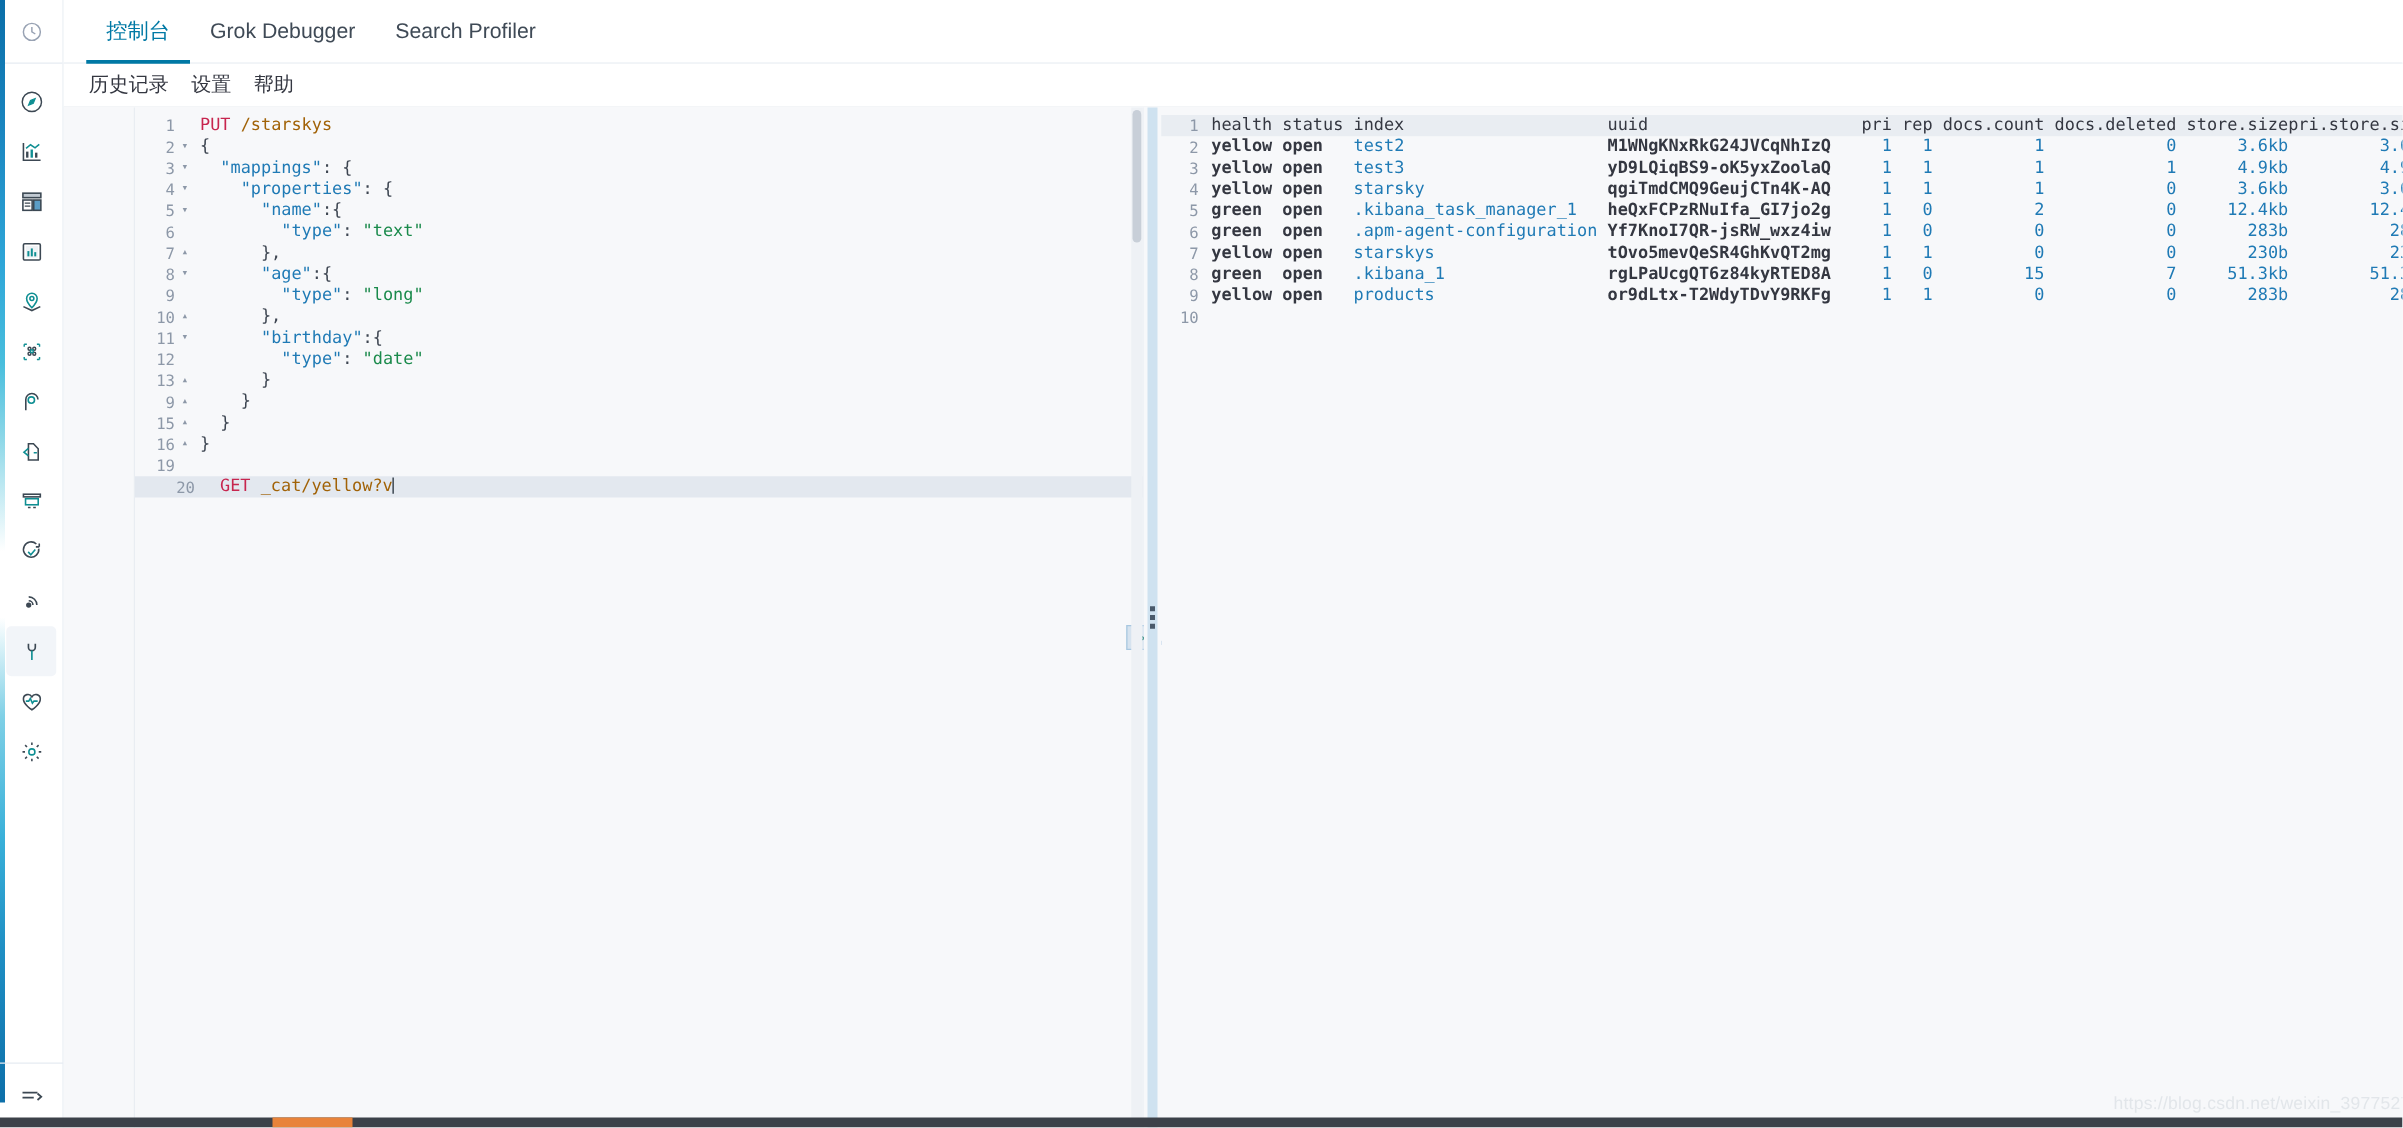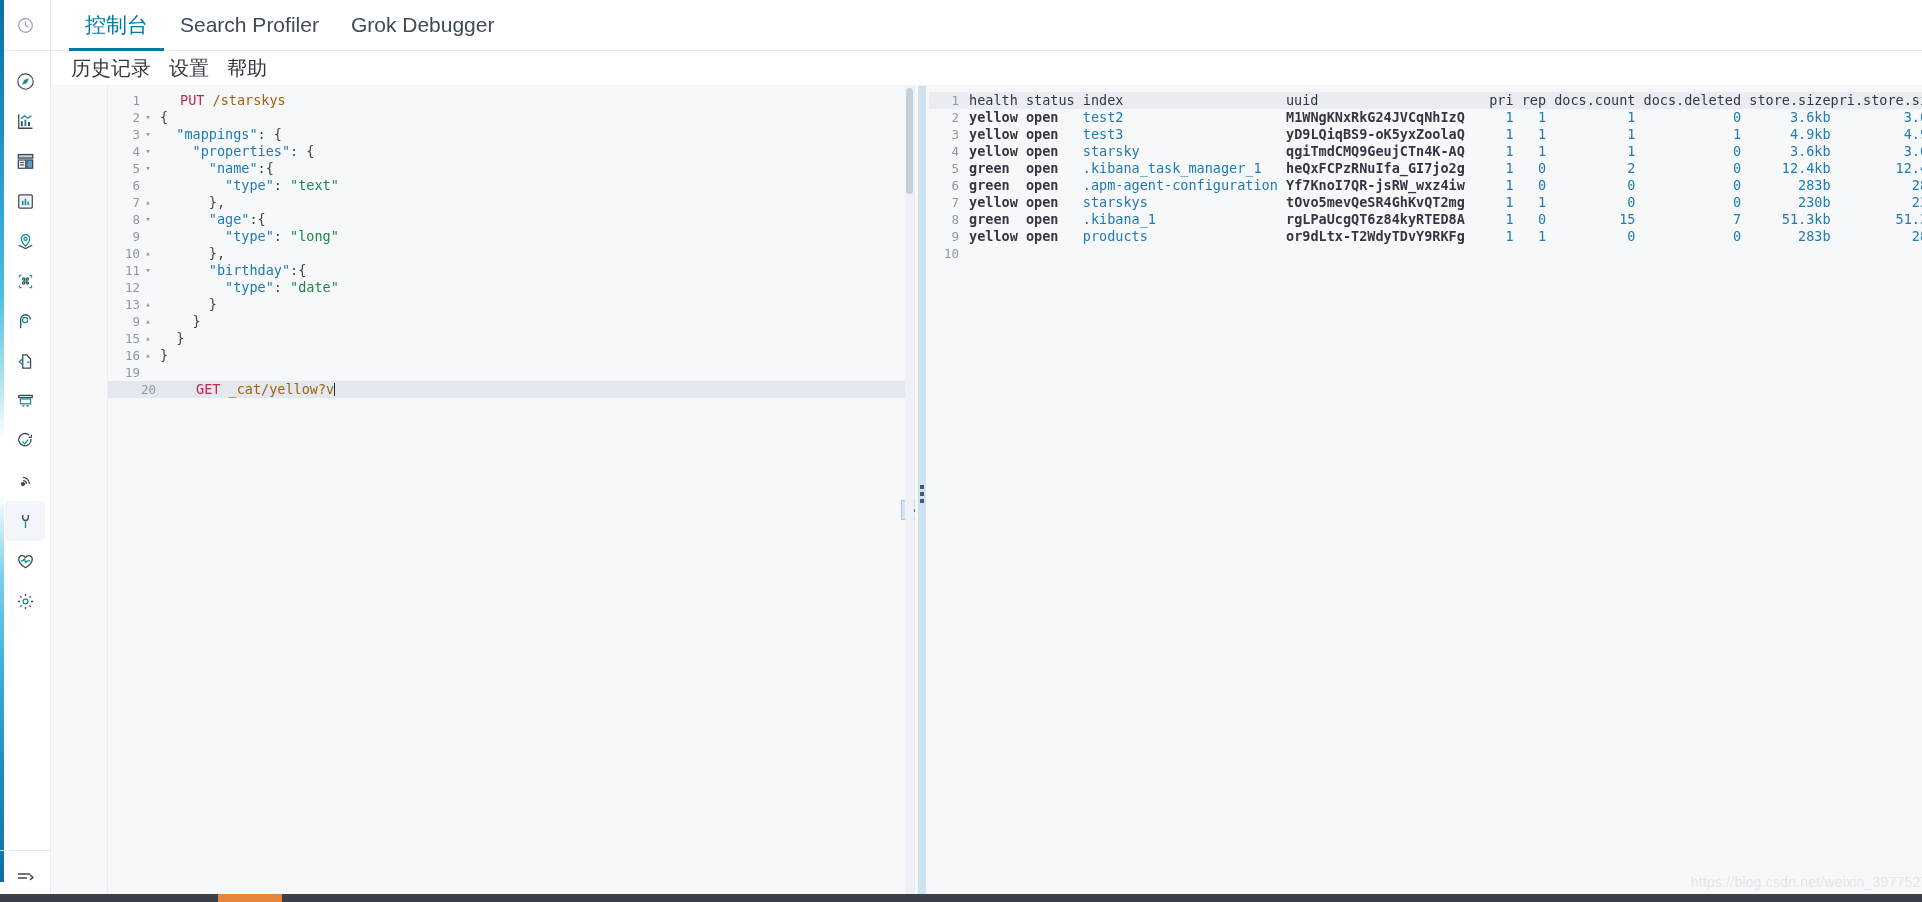--- a/index.html
+++ b/index.html
@@ -46,33 +46,33 @@
 
   .tabbar {
     height: 51px; flex: 0 0 51px;
     border-bottom: 1px solid #e6ebf2;
     display: flex; align-items: stretch; padding-left: 18px;
     background: #fff;
   }
   .tab {
     display: flex; align-items: center;
     padding: 0 16px;
-    font-size: 21px; color: #3f4a56; cursor: pointer;
+    font-size: 17px; color: #3f4a56; cursor: pointer;
     border-bottom: 3px solid transparent;
     position: relative; top: 1px;
   }
   .tab.active { color: #0079a5; border-bottom-color: #0079a5; font-weight: 400; }
 
   .subbar {
     height: 35px; flex: 0 0 35px;
     display: flex; align-items: center; padding-left: 20px;
     background: #fff;
     border-bottom: 1px solid #f0f2f5;
   }
-  .subitem { font-size: 20px; color: #343741; margin-right: 18px; cursor: pointer; }
+  .subitem { font-size: 16px; color: #343741; margin-right: 18px; cursor: pointer; }
 
   .workspace {
     flex: 1 1 auto; position: relative;
     background: #f7f8fa;
     padding: 0;
     display: flex;
   }
 
   
   .pane-left {
@@ -93,21 +93,21 @@
   .code { position: relative; padding-top: 6px; font-family: "DejaVu Sans Mono","Liberation Mono",monospace; }
   .line { display: flex; height: 17px; line-height: 17px; font-size: 13.5px; white-space: pre; }
   .line.cur { background: #e3e8ef; padding-left: 16px; }
   .gut {
     width: 34px; flex: 0 0 34px; text-align: right;
     color: #8d98a8; font-size: 12.5px; padding-right: 2px;
     font-family: "DejaVu Sans Mono","Liberation Mono",monospace;
   }
   .fold { width: 12px; flex: 0 0 12px; text-align: center; color:#8d98a8; font-size: 9px; }
   .txt { padding-left: 6px; color: #343741; }
-  .kw  { color: #c7254e; margin-left: 20px; }
+  .kw  { color: #c7254e; }
   .url { color: #a16207; }
   .key { color: #1f7ab5; }
   .str { color: #1a8a4b; }
   .pun { color: #3d4551; }
   .caret { display:inline-block; width:1px; height:13px; background:#1c2733; vertical-align:-2px; }
 
   .actions {
     position: absolute; left: 793px; top: 414px;
     display: flex; align-items: center; gap: 3px;
   }
@@ -322,24 +322,24 @@
     </div>
   </div>
 
   <div class="main">
 
     <div class="tabbar">
       <div class="tab active">
         <span>控制台</span>
       </div>
       <div class="tab">
+        <span>Grok Debugger</span>
+      </div>
+      <div class="tab">
         <span>Search Profiler</span>
-      </div>
-      <div class="tab">
-        <span>Grok Debugger</span>
       </div>
     </div>
 
     <div class="subbar">
       <span class="subitem">历史记录</span>
       <span class="subitem">设置</span>
       <span class="subitem">帮助</span>
     </div>
 
     <div class="workspace">

